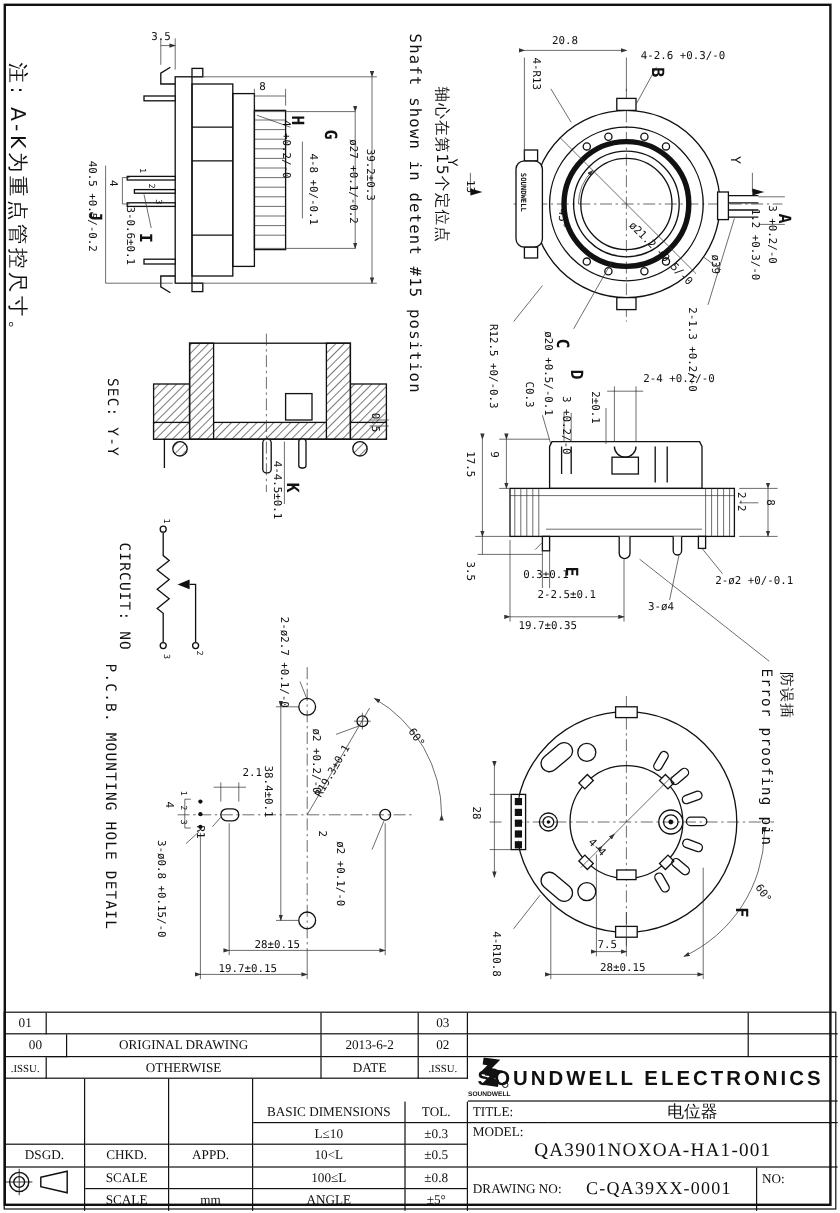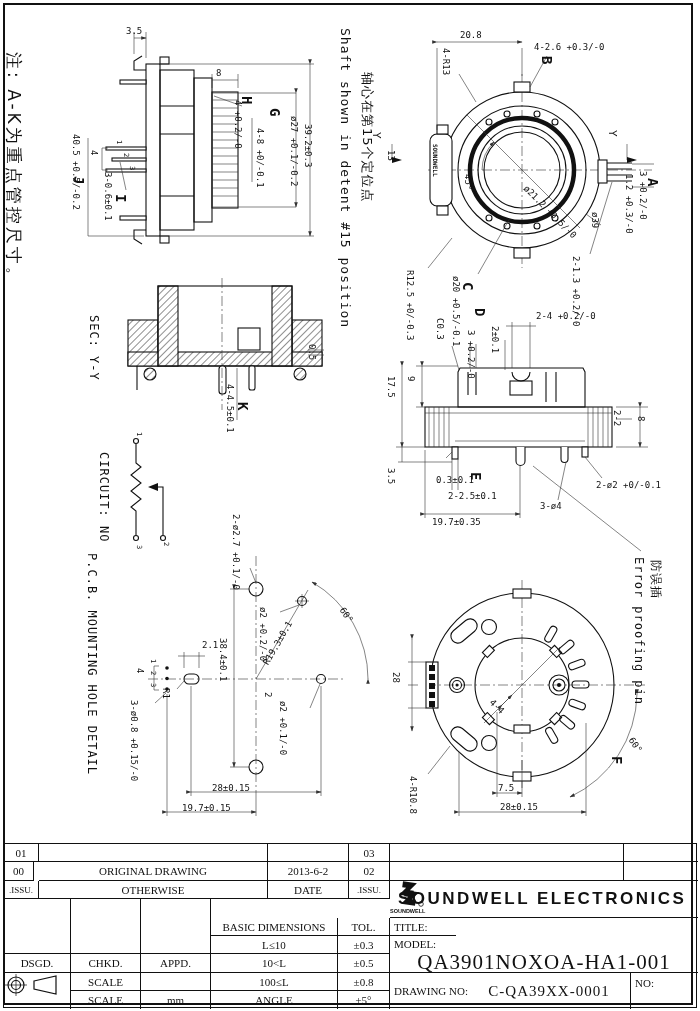--- a/index.html
+++ b/index.html
@@ -21,21 +21,21 @@
   .note-cn{font-size:17px;letter-spacing:3px;font-family:"DejaVu Sans",sans-serif;}
   .note-md{font-size:13px;letter-spacing:1px;}
   .note-sm{font-size:12px;letter-spacing:1px;}
   
   .tb{position:absolute;left:3px;top:843px;width:694px;height:165px;box-sizing:border-box;
       font-family:"Liberation Serif",serif;font-size:11px;}
   .cell{position:absolute;box-sizing:border-box;border-right:1px solid #111;border-bottom:1px solid #111;
         display:flex;align-items:center;justify-content:center;text-align:center;overflow:hidden;}
   .cell.lab{justify-content:flex-start;padding-left:4px;}
   .company{font-family:"Liberation Sans",sans-serif;font-weight:bold;font-size:17px;letter-spacing:2.5px;}
-  .model{font-size:21px;letter-spacing:1px;}
+  .model{font-size:16px;letter-spacing:1px;}
   .dwg{font-size:15px;letter-spacing:1px;}
   .cnt{font-size:14px;}
 </style>
 </head>
 <body>
 
 <div class="sheet">
   <div class="frame"></div>
 
   <svg width="700" height="840" viewBox="0 0 700 840">
@@ -338,21 +338,21 @@
   <span class="vl big" style="left:624px;top:756px;">F</span>
 
   <div class="tb" style="border:1.5px solid #111;">
     <div class="cell" style="left:0;top:0;width:35px;height:18px;">01</div>
     <div class="cell" style="left:35px;top:0;width:229px;height:18px;"></div>
     <div class="cell" style="left:264px;top:0;width:81px;height:18px;"></div>
     <div class="cell" style="left:345px;top:0;width:41px;height:18px;">03</div>
     <div class="cell" style="left:386px;top:0;width:234px;height:18px;"></div>
     <div class="cell" style="left:620px;top:0;width:74px;height:18px;border-right:none;"></div>
 
-    <div class="cell" style="left:0;top:18px;width:30px;height:19px;">00</div>
+    <div class="cell" style="left:0;top:18px;width:52px;height:19px;">00</div>
     <div class="cell" style="left:35px;top:18px;width:229px;height:19px;">ORIGINAL DRAWING</div>
     <div class="cell" style="left:264px;top:18px;width:81px;height:19px;">2013-6-2</div>
     <div class="cell" style="left:345px;top:18px;width:41px;height:19px;">02</div>
     <div class="cell" style="left:386px;top:18px;width:234px;height:19px;"></div>
     <div class="cell" style="left:620px;top:18px;width:74px;height:19px;border-right:none;"></div>
 
     <div class="cell" style="left:0;top:37px;width:35px;height:18px;font-size:9px;">.ISSU.</div>
     <div class="cell" style="left:35px;top:37px;width:229px;height:18px;">OTHERWISE</div>
     <div class="cell" style="left:264px;top:37px;width:81px;height:18px;">DATE</div>
     <div class="cell" style="left:345px;top:37px;width:41px;height:18px;font-size:9px;">.ISSU.</div>
@@ -361,20 +361,21 @@
       <svg width="40" height="34" viewBox="0 0 40 34">
         <path d="M12,1 L26,1 L20,9 L24,9 L24,15 L10,15 L16,7 L12,7 Z" fill="#111" transform="rotate(8 18 8)"></path>
         <path d="M14,10 L28,10 L22,18 L26,18 L26,24 L12,24 L18,16 L14,16 Z" fill="#111" transform="rotate(8 20 17)"></path>
         <circle cx="31" cy="23" r="2.3" fill="none" stroke="#111" stroke-width="0.8"></circle>
         <text x="0" y="32" font-size="5.5" font-family="Liberation Sans, sans-serif" font-weight="bold" fill="#111">SOUNDWELL</text>
       </svg>
       <span class="company">SOUNDWELL ELECTRONICS</span>
     </div>
 
     <div class="cell lab" style="left:386px;top:74px;width:66px;height:18px;border-right:none;">TITLE:</div>
+    <div class="cell cnt" style="left:452px;top:74px;width:242px;height:18px;border-right:none;font-family:'DejaVu Sans',sans-serif;">电位器</div>
 
     <div class="cell" style="left:386px;top:92px;width:308px;height:37px;border-right:none;flex-direction:column;align-items:stretch;justify-content:flex-start;">
       <span style="padding:2px 0 0 4px;text-align:left;">MODEL:</span>
       <span class="model" style="text-align:center;">QA3901NOXOA-HA1-001</span>
     </div>
 
     <div class="cell" style="left:386px;top:129px;width:241px;height:36px;border-bottom:none;justify-content:flex-start;">
       <span style="padding-left:4px;">DRAWING NO:</span>
       <span class="dwg" style="flex:1;text-align:center;">C-QA39XX-0001</span>
     </div>

